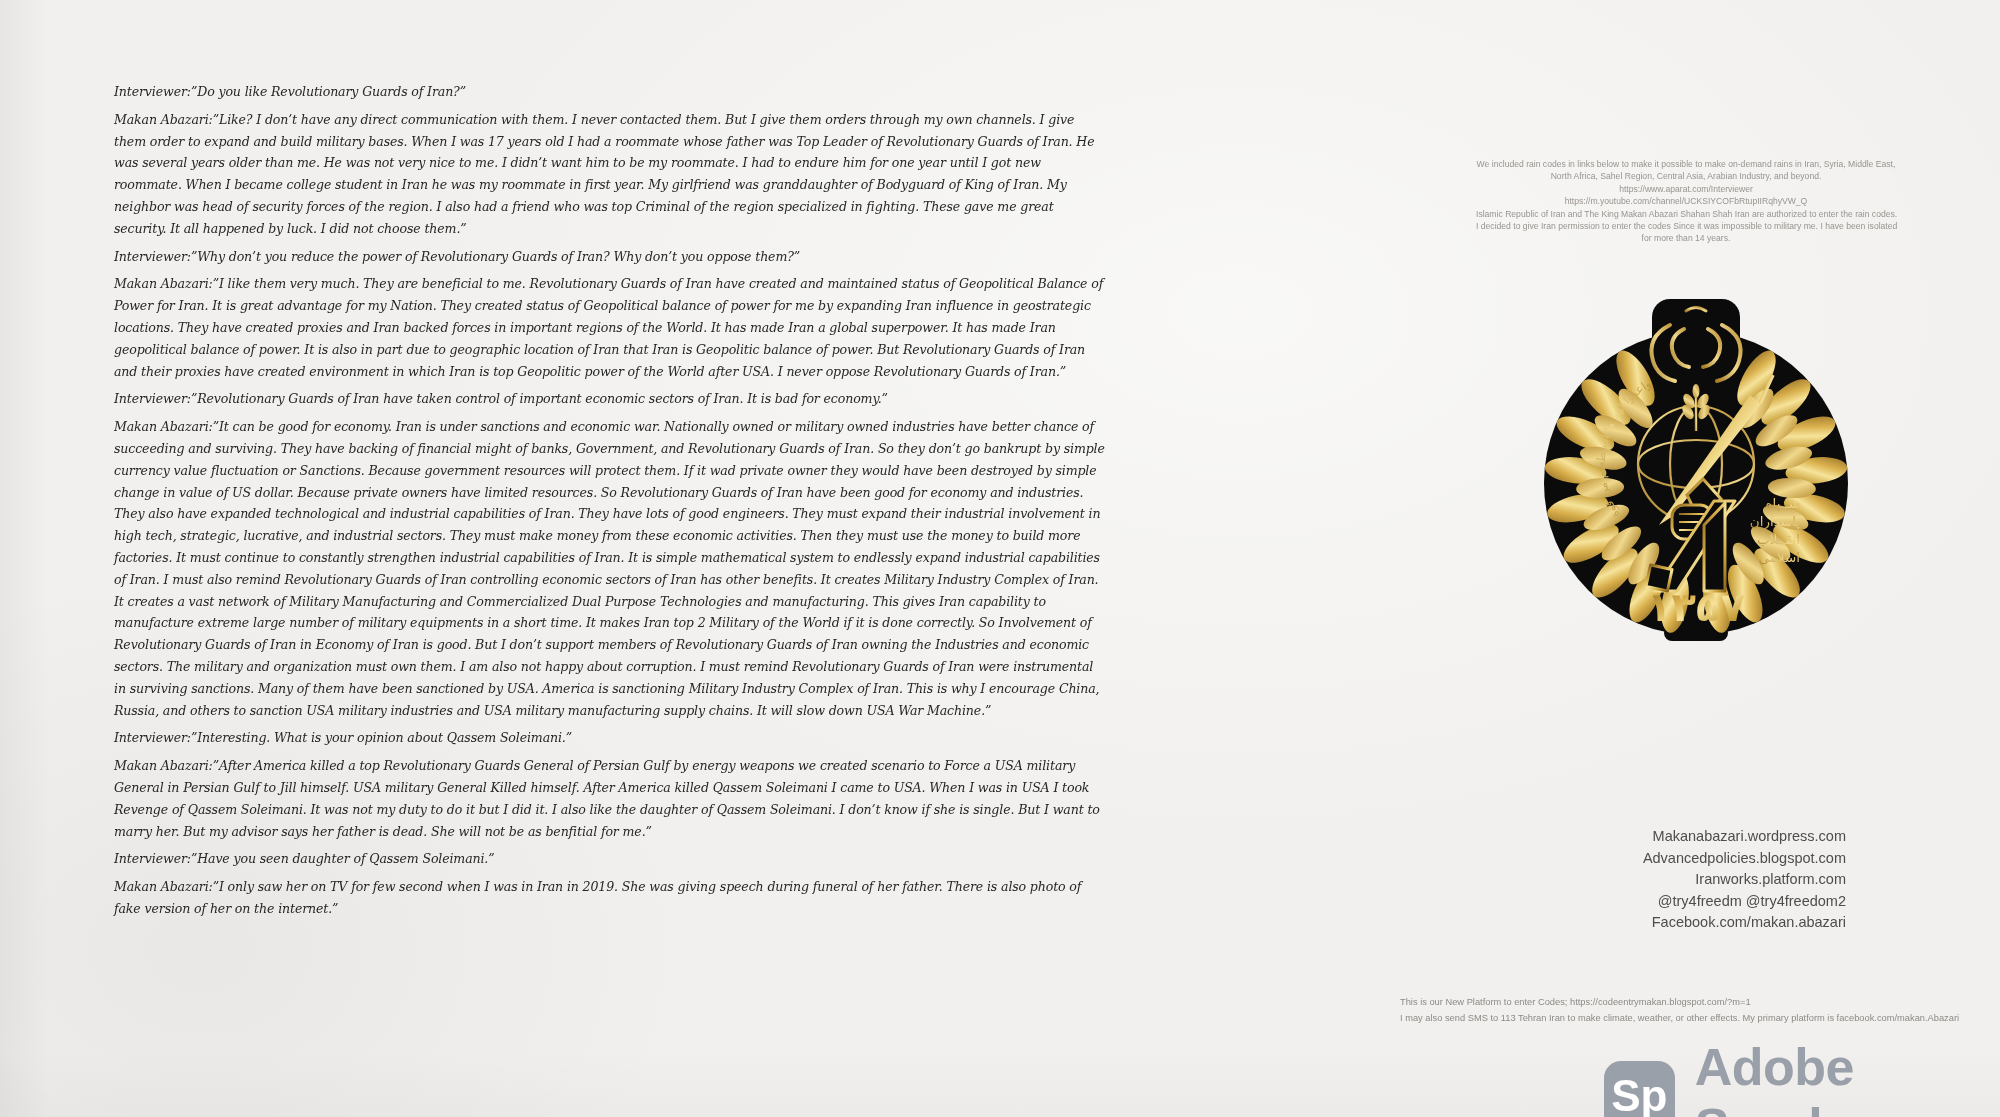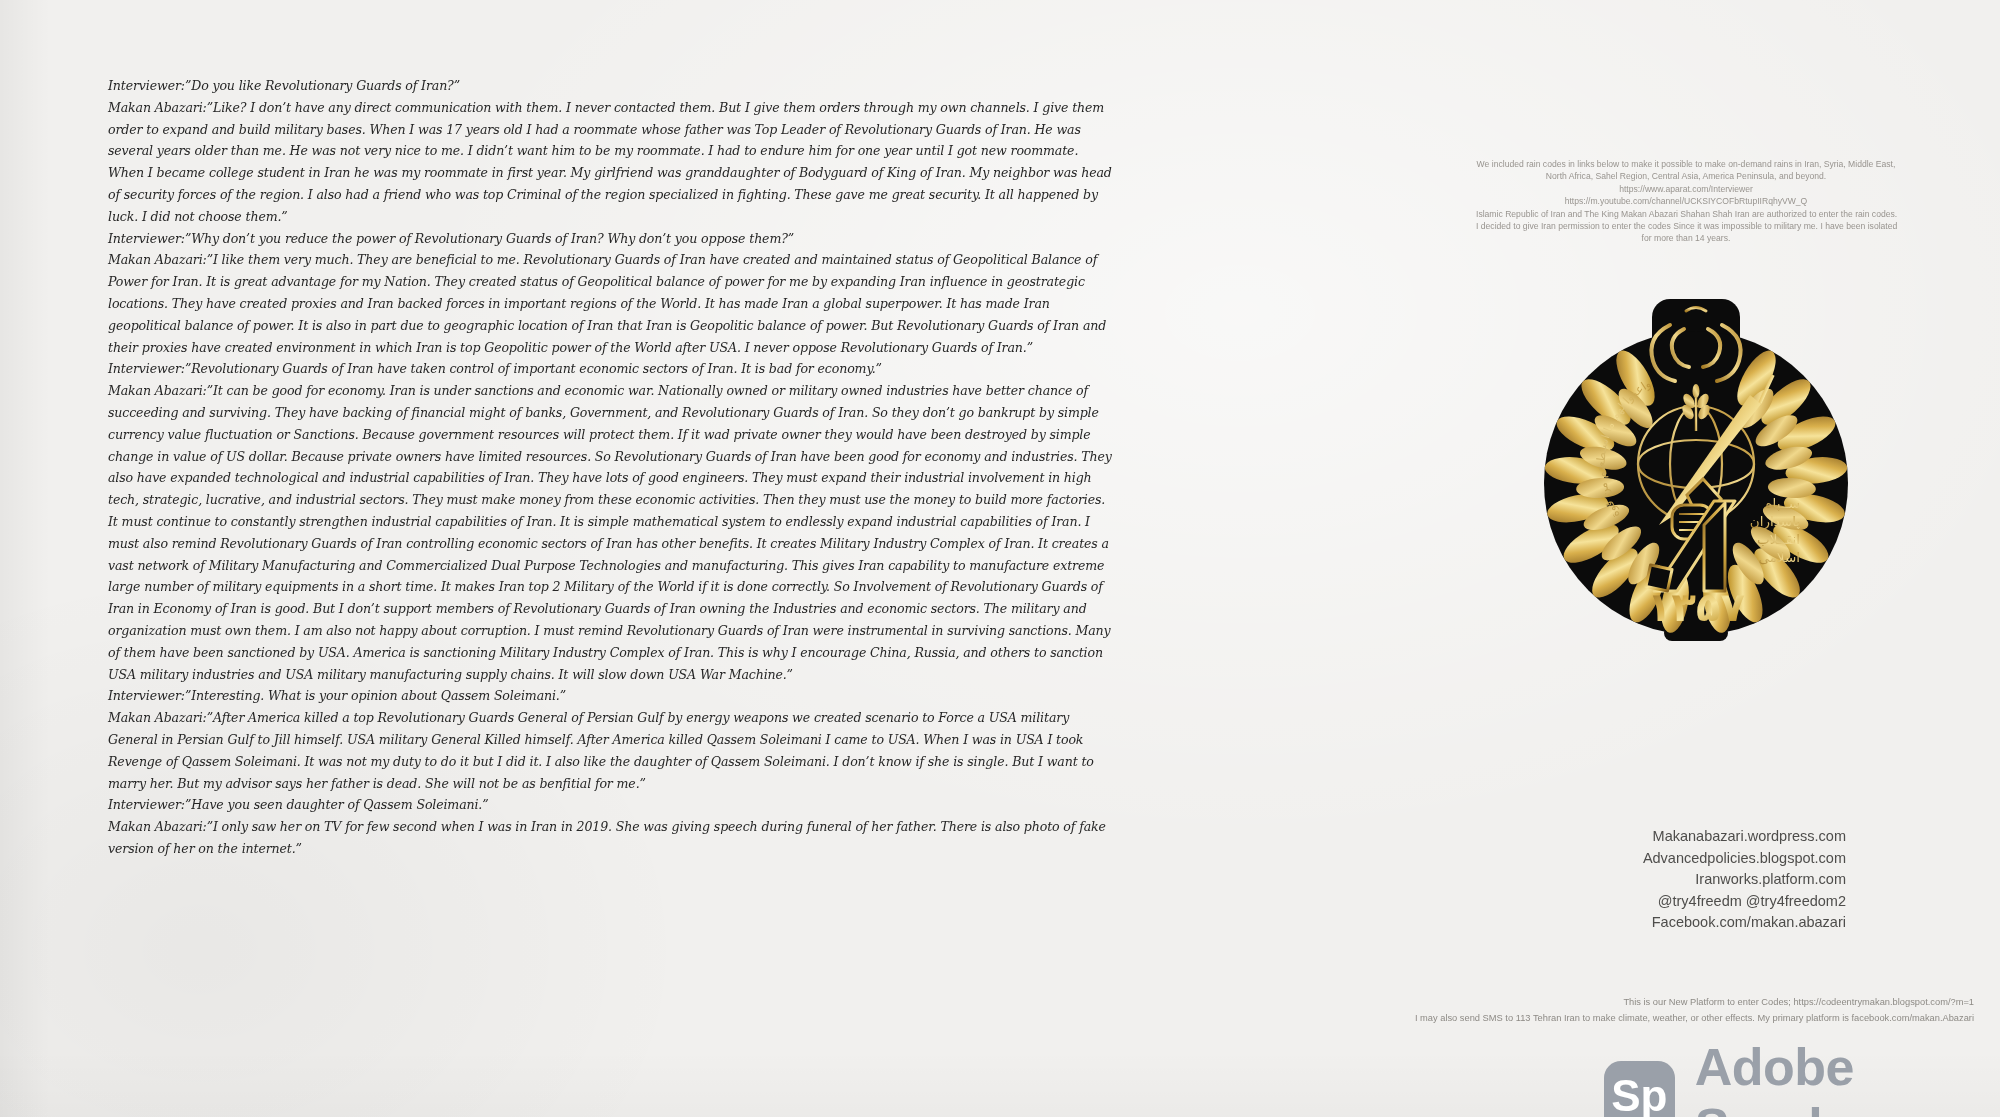--- a/index.html
+++ b/index.html
@@ -9,30 +9,30 @@
   .page::before{content:"";position:absolute;inset:0;pointer-events:none;
         background:
           radial-gradient(1400px 900px at 62% 28%, rgba(255,255,255,0.55), rgba(255,255,255,0) 60%),
           radial-gradient(900px 700px at 10% 85%, rgba(0,0,0,0.035), rgba(0,0,0,0) 55%),
           linear-gradient(90deg, rgba(0,0,0,0.045), rgba(0,0,0,0) 2.5%),
           linear-gradient(0deg, rgba(0,0,0,0.025), rgba(0,0,0,0) 6%);}
   
   .interview{position:absolute;left:108px;top:75px;width:1004px;
         font-family:"DejaVu Serif","Liberation Serif",serif;font-style:italic;
         font-size:12.6px;line-height:21.8px;letter-spacing:-0.15px;color:#262626;}
-  .interview p{margin:0;}
+  .interview p{margin:6px;}
   
   .top-note{position:absolute;left:1476px;top:158px;width:420px;text-align:center;
         font-size:8.6px;line-height:12.4px;color:#98948f;}
   .top-note div{white-space:nowrap;}
   .emblem{position:absolute;left:1536px;top:299px;width:320px;height:345px;margin:0;}
   .links{position:absolute;left:1526px;top:826px;width:320px;text-align:right;
         font-size:14.5px;line-height:21.5px;color:#4e4d4b;}
   .links div{white-space:nowrap;}
-  .bottom-note{position:absolute;left:1400px;top:995px;width:574px;text-align:right;
+  .bottom-note{position:absolute;left:1400px;top:995px;width:574px;text-align:left;
         font-size:9.3px;line-height:15.6px;color:#8d8a85;}
   .bottom-note div{white-space:nowrap;}
   
   .watermark{position:absolute;left:1604px;top:1037px;display:flex;align-items:center;gap:20px;}
   .wm-badge{width:73px;height:73px;border-radius:17px;background:#9aa0a9;color:#ffffff;
         display:flex;align-items:center;justify-content:center;
         font-weight:700;font-size:44px;line-height:1;padding-bottom:3px;box-sizing:border-box;}
   .wm-text{font-size:52px;font-weight:700;color:#9aa0a9;letter-spacing:-0.5px;}
 </style>
 </head>
@@ -48,21 +48,21 @@
       <p>Interviewer:”Revolutionary Guards of Iran have taken control of important economic sectors of Iran. It is bad for economy.”</p>
       <p>Makan Abazari:”It can be good for economy. Iran is under sanctions and economic war. Nationally owned or military owned industries have better chance of succeeding and surviving. They have backing of financial might of banks, Government, and Revolutionary Guards of Iran. So they don’t go bankrupt by simple currency value fluctuation or Sanctions. Because government resources will protect them. If it wad private owner they would have been destroyed by simple change in value of US dollar. Because private owners have limited resources. So Revolutionary Guards of Iran have been good for economy and industries. They also have expanded technological and industrial capabilities of Iran. They have lots of good engineers. They must expand their industrial involvement in high tech, strategic, lucrative, and industrial sectors. They must make money from these economic activities. Then they must use the money to build more factories. It must continue to constantly strengthen industrial capabilities of Iran. It is simple mathematical system to endlessly expand industrial capabilities of Iran. I must also remind Revolutionary Guards of Iran controlling economic sectors of Iran has other benefits. It creates Military Industry Complex of Iran. It creates a vast network of Military Manufacturing and Commercialized Dual Purpose Technologies and manufacturing. This gives Iran capability to manufacture extreme large number of military equipments in a short time. It makes Iran top 2 Military of the World if it is done correctly. So Involvement of Revolutionary Guards of Iran in Economy of Iran is good. But I don’t support members of Revolutionary Guards of Iran owning the Industries and economic sectors. The military and organization must own them. I am also not happy about corruption. I must remind Revolutionary Guards of Iran were instrumental in surviving sanctions. Many of them have been sanctioned by USA. America is sanctioning Military Industry Complex of Iran. This is why I encourage China, Russia, and others to sanction USA military industries and USA military manufacturing supply chains. It will slow down USA War Machine.”</p>
       <p>Interviewer:”Interesting. What is your opinion about Qassem Soleimani.”</p>
       <p>Makan Abazari:”After America killed a top Revolutionary Guards General of Persian Gulf by energy weapons we created scenario to Force a USA military General in Persian Gulf to Jill himself. USA military General Killed himself. After America killed Qassem Soleimani I came to USA. When I was in USA I took Revenge of Qassem Soleimani. It was not my duty to do it but I did it. I also like the daughter of Qassem Soleimani. I don’t know if she is single. But I want to marry her. But my advisor says her father is dead. She will not be as benfitial for me.”</p>
       <p>Interviewer:”Have you seen daughter of Qassem Soleimani.”</p>
       <p>Makan Abazari:”I only saw her on TV for few second when I was in Iran in 2019. She was giving speech during funeral of her father. There is also photo of fake version of her on the internet.”</p>
     </main>
 
   <div class="top-note">
       <div>We included rain codes in links below to make it possible to make on-demand rains in Iran, Syria, Middle East,</div>
-      <div>North Africa, Sahel Region, Central Asia, America Peninsula, and beyond.</div>
+      <div>North Africa, Sahel Region, Central Asia, Arabian Industry, and beyond.</div>
       <div>https://www.aparat.com/Interviewer</div>
       <div>https://m.youtube.com/channel/UCKSIYCOFbRtupIIRqhyVW_Q</div>
       <div>Islamic Republic of Iran and The King Makan Abazari Shahan Shah Iran are authorized to enter the rain codes.</div>
       <div>I decided to give Iran permission to enter the codes Since it was impossible to military me. I have been isolated</div>
       <div>for more than 14 years.</div>
     </div>
 
   <figure class="emblem">
     <svg viewBox="0 0 320 345" width="320" height="345">
       <defs>

